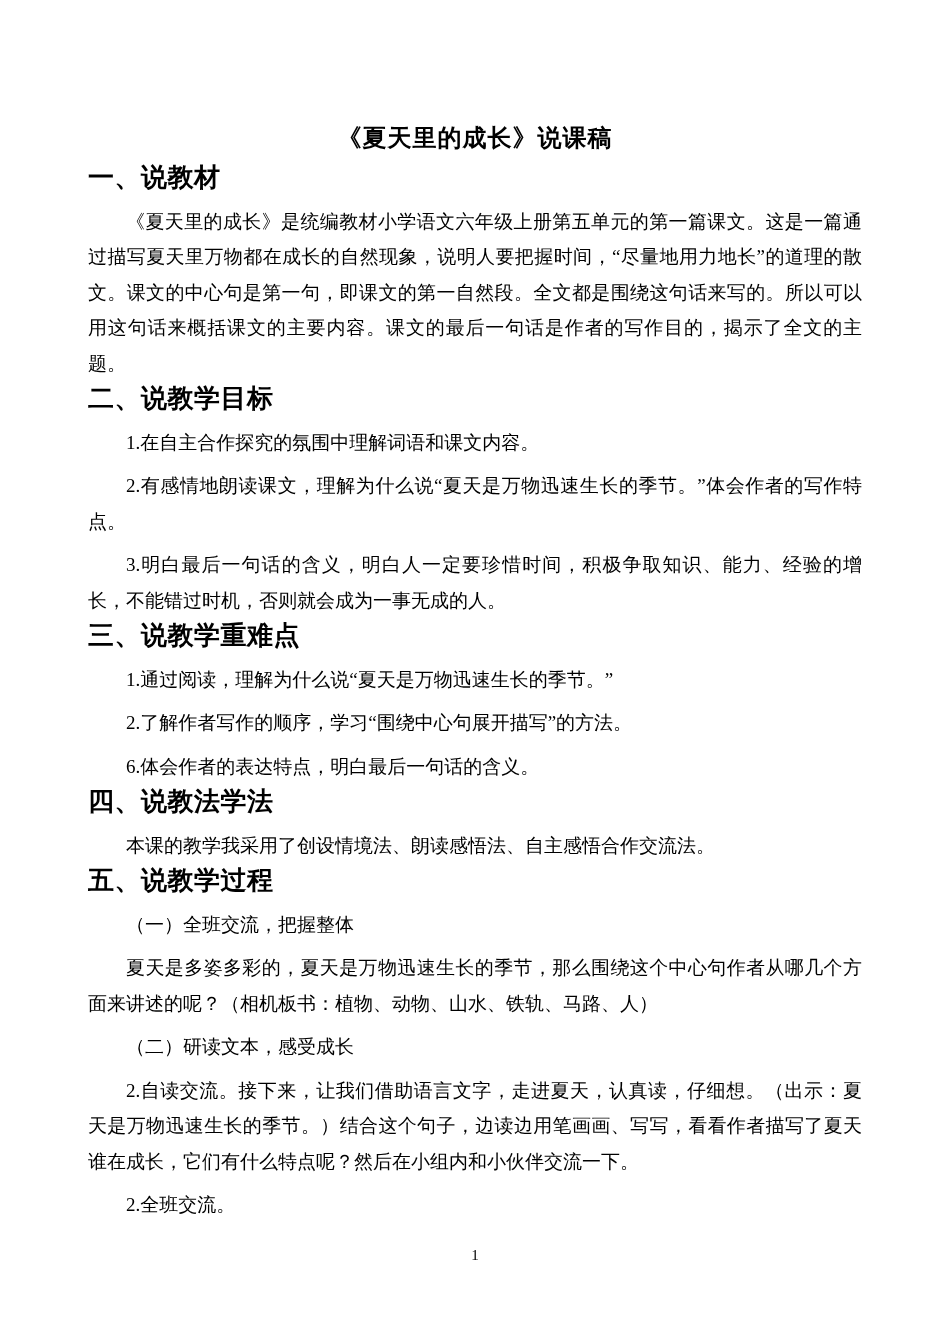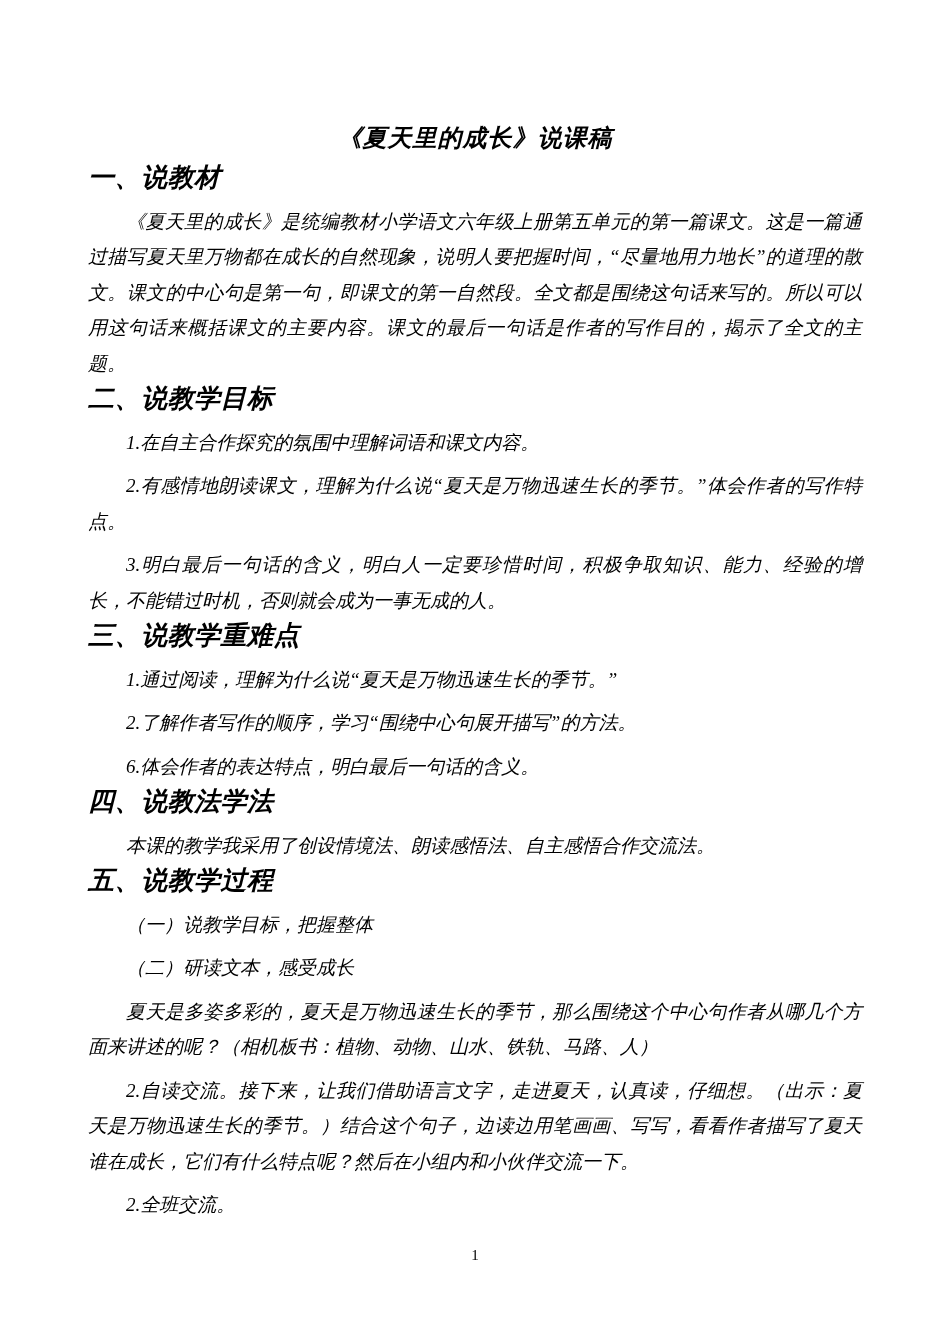--- a/index.html
+++ b/index.html
@@ -10,21 +10,20 @@
     color: #000000;
   }
   .page {
     position: relative;
     width: 950px; height: 1344px;
     background: #ffffff;
     overflow: hidden;
   }
   .content {
     padding: 122px 88px 0 88px;
-    font-style: italic;
   }
   .doc-title {
     font-family: "Liberation Sans", "DejaVu Sans", sans-serif;
     font-weight: 700;
     font-size: 24px;
     line-height: 32px;
     text-align: center;
     margin-bottom: 6px;
     letter-spacing: 1px;
   }
@@ -81,23 +80,23 @@
       <p class="para">6.体会作者的表达特点，明白最后一句话的含义。</p>
     </section>
 
     <section>
       <h2 class="heading">四、说教法学法</h2>
       <p class="para">本课的教学我采用了创设情境法、朗读感悟法、自主感悟合作交流法。</p>
     </section>
 
     <section>
       <h2 class="heading">五、说教学过程</h2>
-      <p class="para">（一）说教学目标，把握整体</p>
+      <p class="para">（一）全班交流，把握整体</p>
+      <p class="para">夏天是多姿多彩的，夏天是万物迅速生长的季节，那么围绕这个中心句作者从哪几个方面来讲述的呢？（相机板书：植物、动物、山水、铁轨、马路、人）</p>
       <p class="para">（二）研读文本，感受成长</p>
-      <p class="para">夏天是多姿多彩的，夏天是万物迅速生长的季节，那么围绕这个中心句作者从哪几个方面来讲述的呢？（相机板书：植物、动物、山水、铁轨、马路、人）</p>
       <p class="para">2.自读交流。接下来，让我们借助语言文字，走进夏天，认真读，仔细想。（出示：夏天是万物迅速生长的季节。）结合这个句子，边读边用笔画画、写写，看看作者描写了夏天谁在成长，它们有什么特点呢？然后在小组内和小伙伴交流一下。</p>
       <p class="para">2.全班交流。</p>
     </section>
 
   </div>
 
   <div class="page-number">1</div>
 </div>
 
 </body></html>

